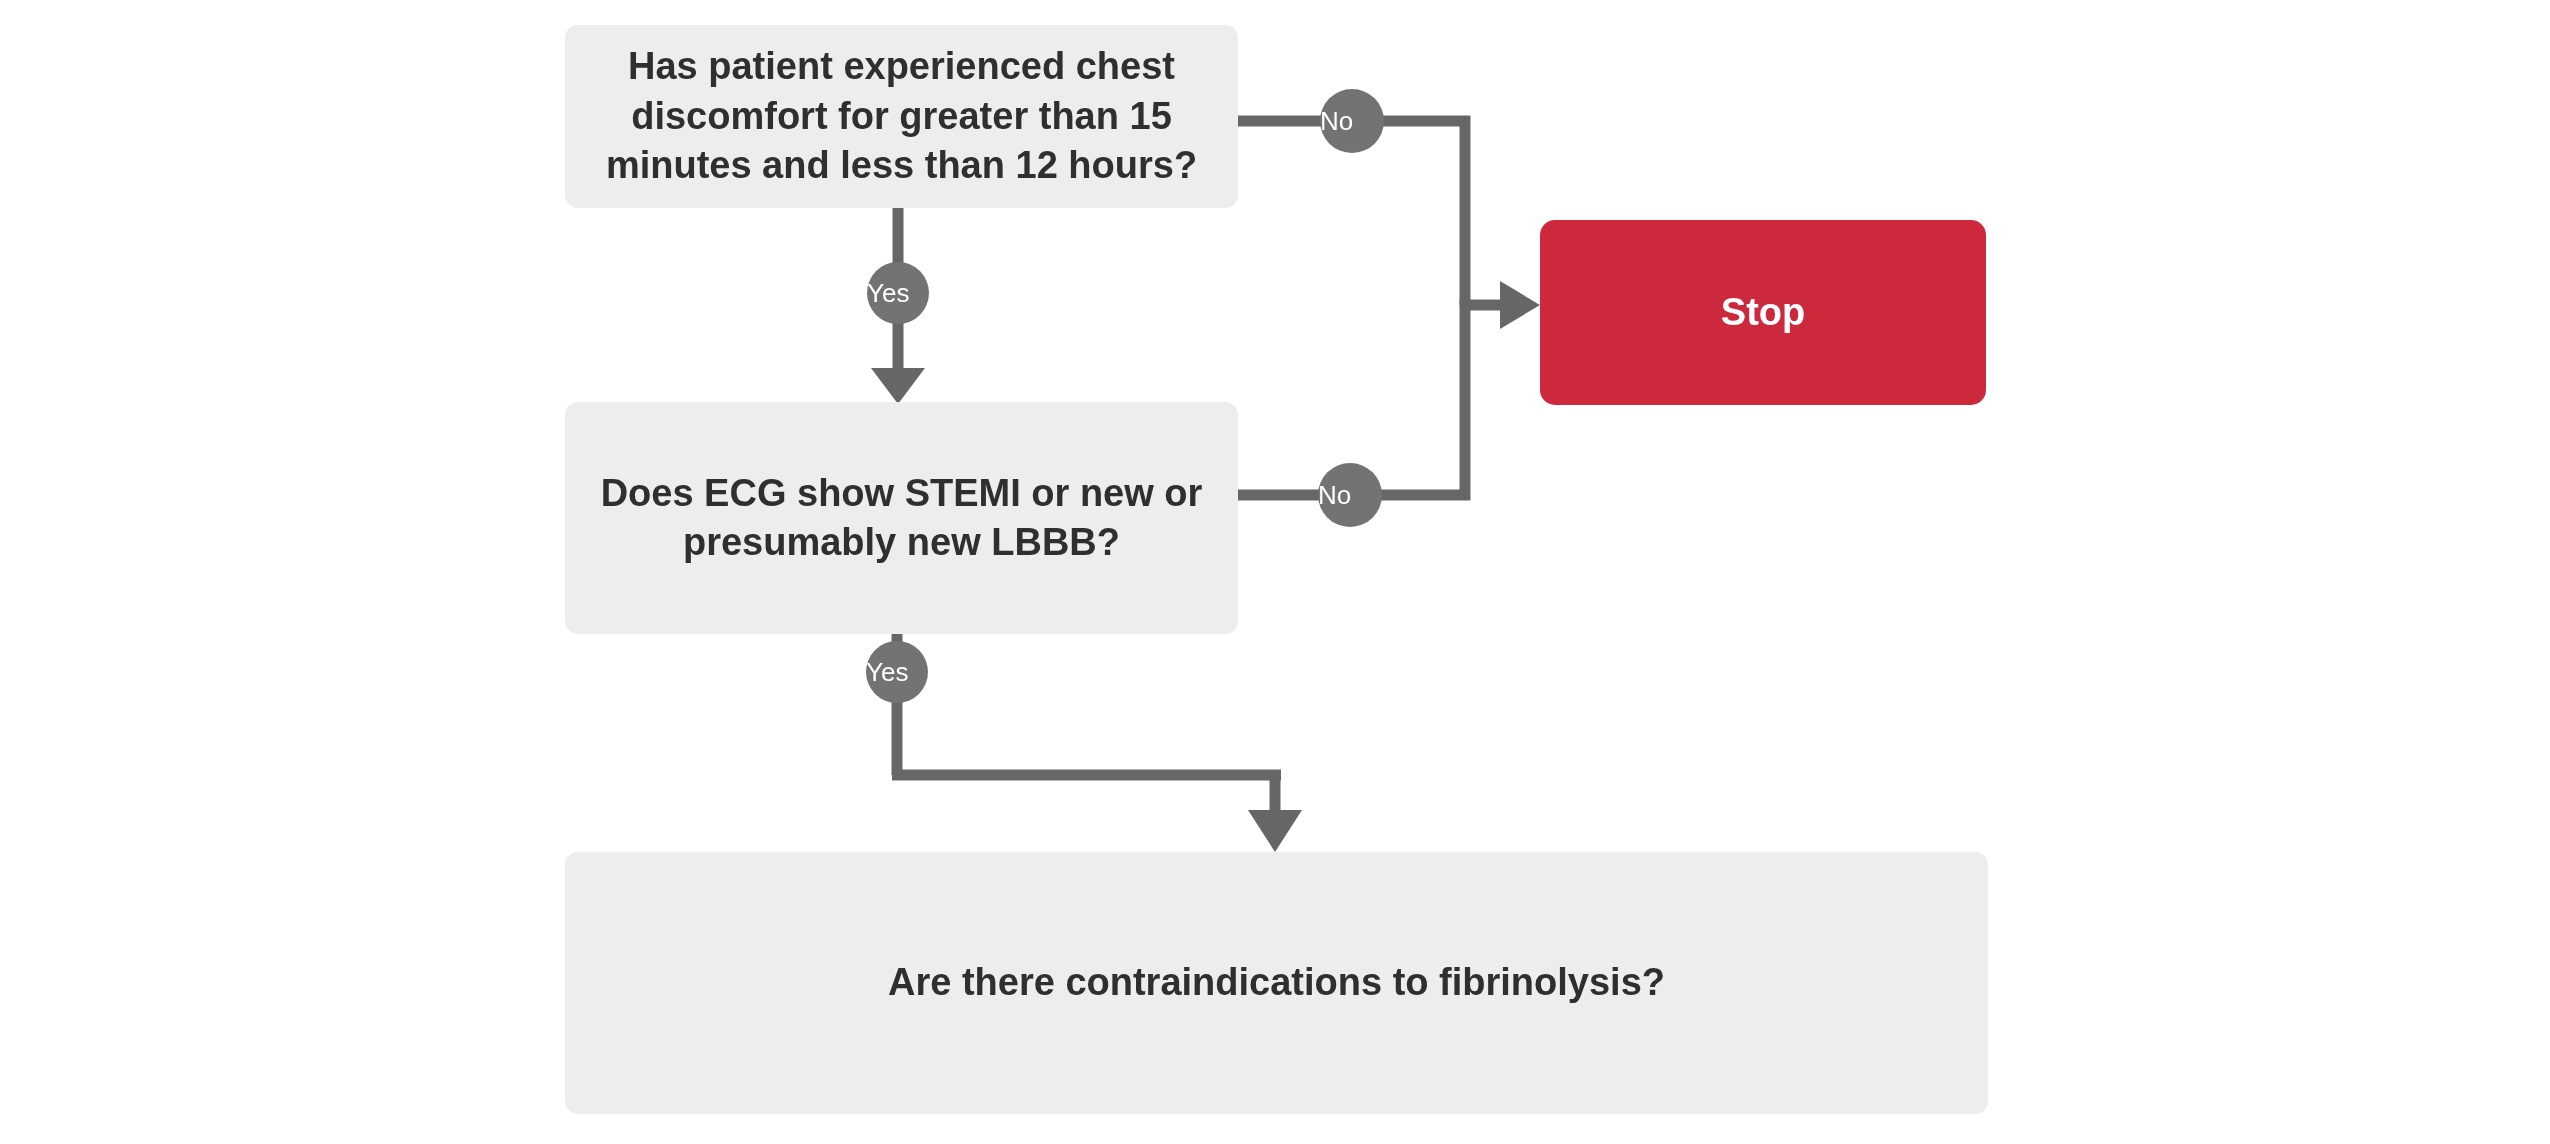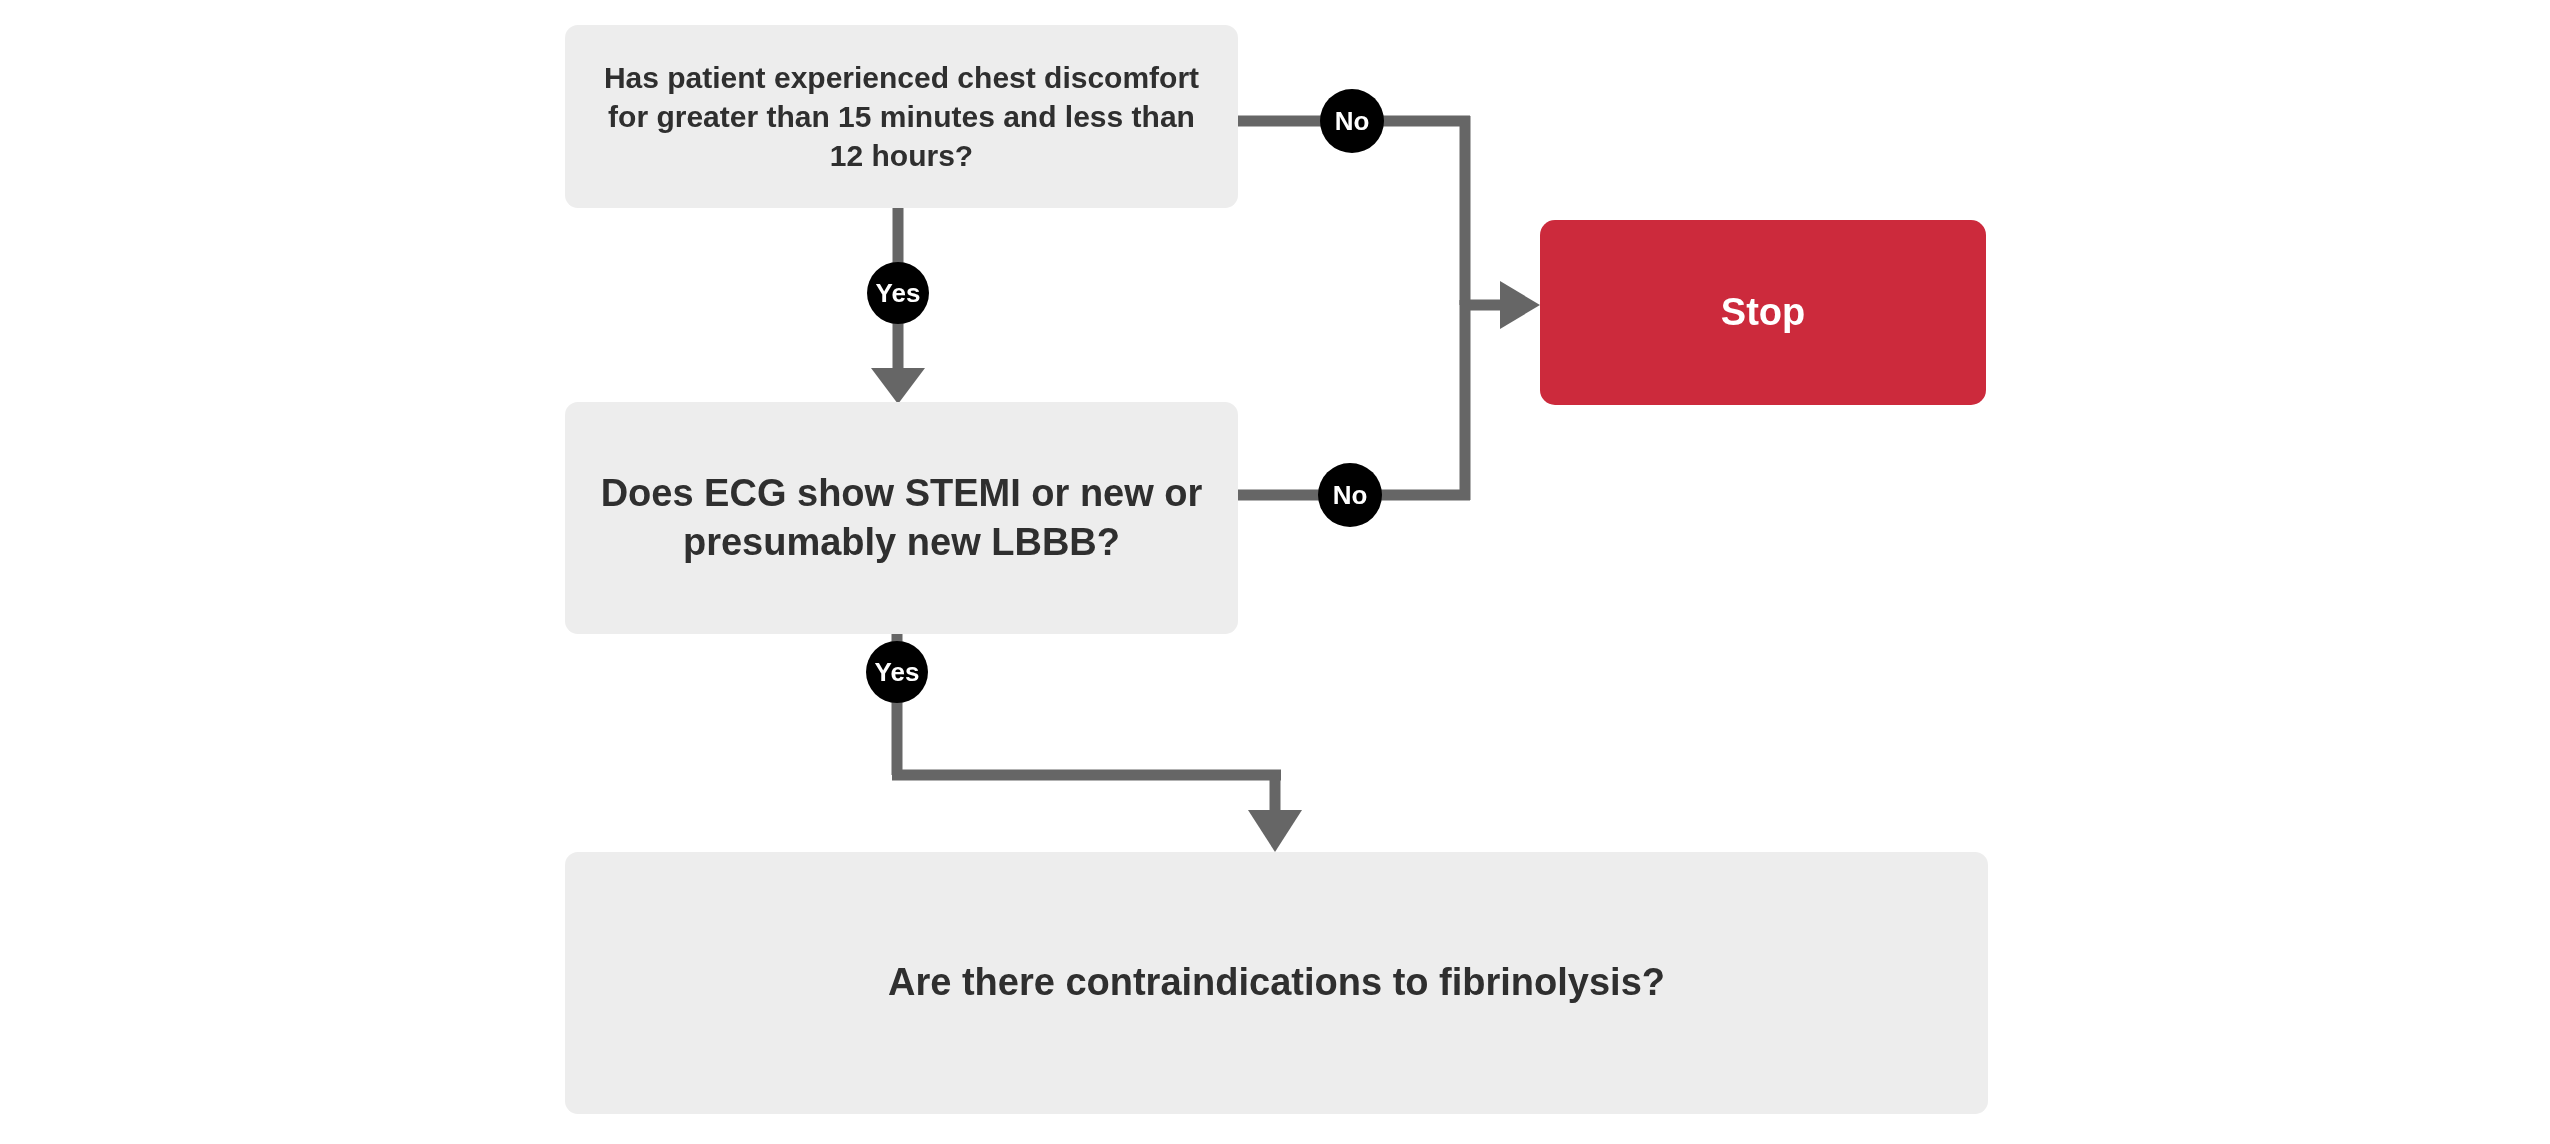--- a/index.html
+++ b/index.html
@@ -58,21 +58,21 @@
     border-radius: 15px;
     color: #ffffff;
     font-weight: bold;
   }
 
   #node-chest-discomfort {
     left: 565px;
     top: 25px;
     width: 673px;
     height: 183px;
-    font-size: 30px;
+    font-size: 38px;
   }
 
   #node-ecg-stemi {
     left: 565px;
     top: 402px;
     width: 673px;
     height: 232px;
     font-size: 38px;
   }
 
@@ -102,26 +102,25 @@
     line-height: 1.32;
   }
   .emph-red {
     color: #e0202e;
   }
 
   
   .edge-badge {
     position: absolute;
     border-radius: 50%;
-    background: #000000;
+    background: #737373;
     color: #ffffff;
-    font-weight: bold;
+    font-weight: normal;
     display: flex;
     align-items: center;
-    justify-content: center;
     z-index: 3;
     box-sizing: border-box;
   }
   #badge-yes-1 {
     left: 867px;
     top: 262px;
     width: 62px;
     height: 62px;
     font-size: 26px;
   }

